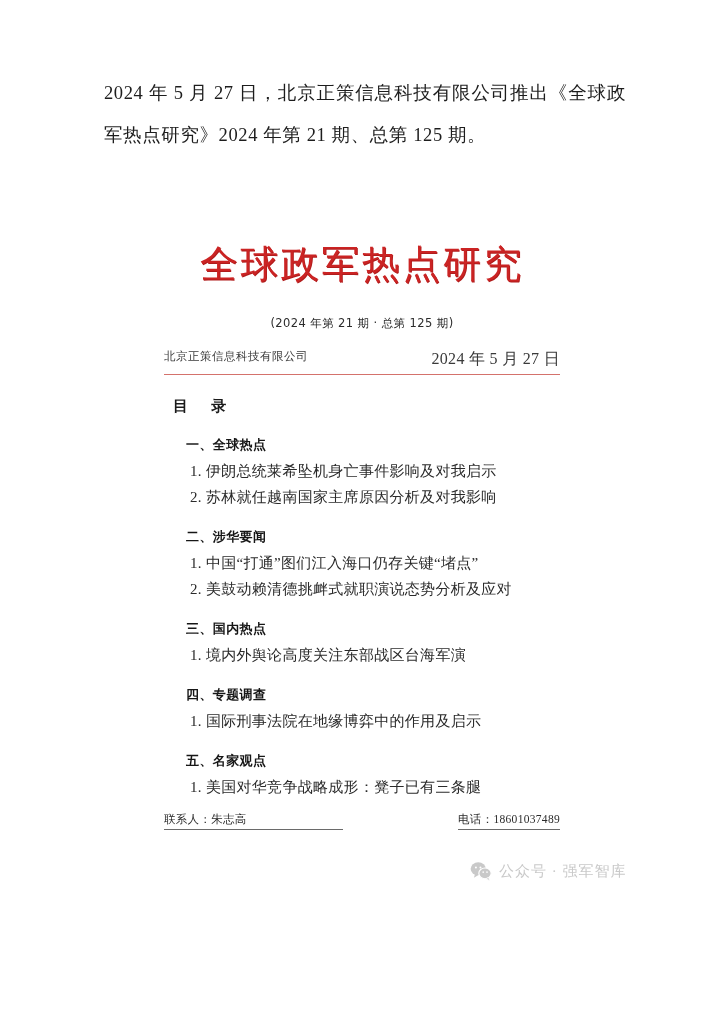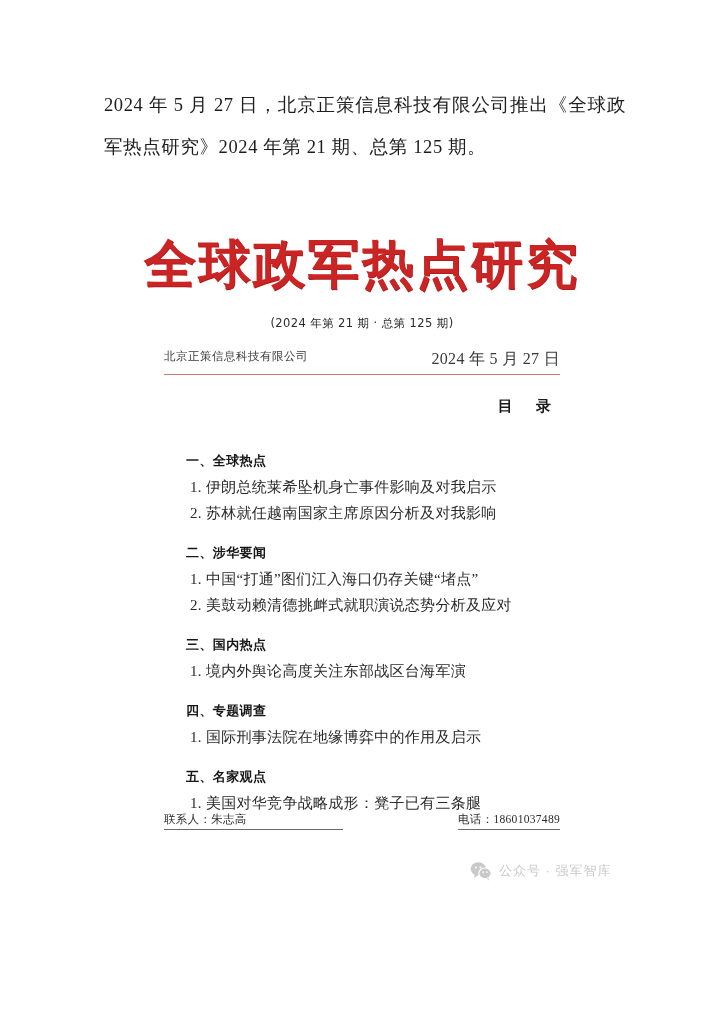--- a/index.html
+++ b/index.html
@@ -14,21 +14,21 @@
     position: relative;
     font-family: "Liberation Serif", "DejaVu Serif", serif;
     color: #1a1a1a;
     overflow: hidden;
   }
 
   
   .intro {
     position: absolute;
     left: 104px;
-    top: 84px;
+    top: 72px;
     width: 522px;
     font-family: "Liberation Serif", "DejaVu Serif", serif;
     font-size: 18.5px;
     line-height: 42px;
     color: #1d1d1d;
     text-align: justify;
     text-justify: inter-ideograph;
     letter-spacing: 0.6px;
   }
 
@@ -37,22 +37,22 @@
     position: absolute;
     left: 0;
     top: 236px;
     width: 724px;
   }
 
   .doc-title {
     text-align: center;
     color: #cb2424;
     font-family: "DejaVu Sans", "Liberation Sans", sans-serif;
-    font-weight: bold;
-    font-size: 52px;
+    font-weight: normal;
+    font-size: 38px;
     letter-spacing: 2.5px;
     line-height: 56px;
     text-shadow: 0.7px 0.7px 0 #b01c1c;
   }
 
   .doc-subtitle {
     text-align: center;
     margin-top: 24px;
     font-family: "DejaVu Sans", "Liberation Sans", sans-serif;
     font-size: 11.5px;
@@ -81,27 +81,27 @@
     color: #3a3a3a;
     letter-spacing: 0.3px;
   }
 
   
   .toc {
     width: 396px;
     margin: 22px auto 0 auto;
   }
   .toc-heading {
-    text-align: right;
+    text-align: left;
     font-family: "DejaVu Sans", "Liberation Sans", sans-serif;
     font-weight: bold;
     font-size: 15px;
     letter-spacing: 9px;
     color: #1a1a1a;
-    margin-bottom: 32px;
+    margin-bottom: 16px;
     padding-left: 9px;
   }
   .toc-section {
     margin-left: 22px;
   }
   .toc-section-title {
     font-family: "DejaVu Sans", "Liberation Sans", sans-serif;
     font-weight: bold;
     font-size: 13px;
     color: #161616;
@@ -157,22 +157,22 @@
     gap: 7px;
     color: #c9c9c9;
   }
   .wechat-icon {
     width: 22px;
     height: 20px;
     position: relative;
     flex: none;
   }
   .watermark-label {
-    font-family: Liberation Sans, sans-serif;
-    font-size: 13px;
+    font-family: Liberation Serif, serif;
+    font-size: 15px;
     color: #c9c9c9;
     letter-spacing: 1px;
     white-space: nowrap;
   }
 </style>
 </head>
 <body>
 
 <div class="intro">2024 年 5 月 27 日，北京正策信息科技有限公司推出《全球政军热点研究》2024 年第 21 期、总第 125 期。</div>
 

